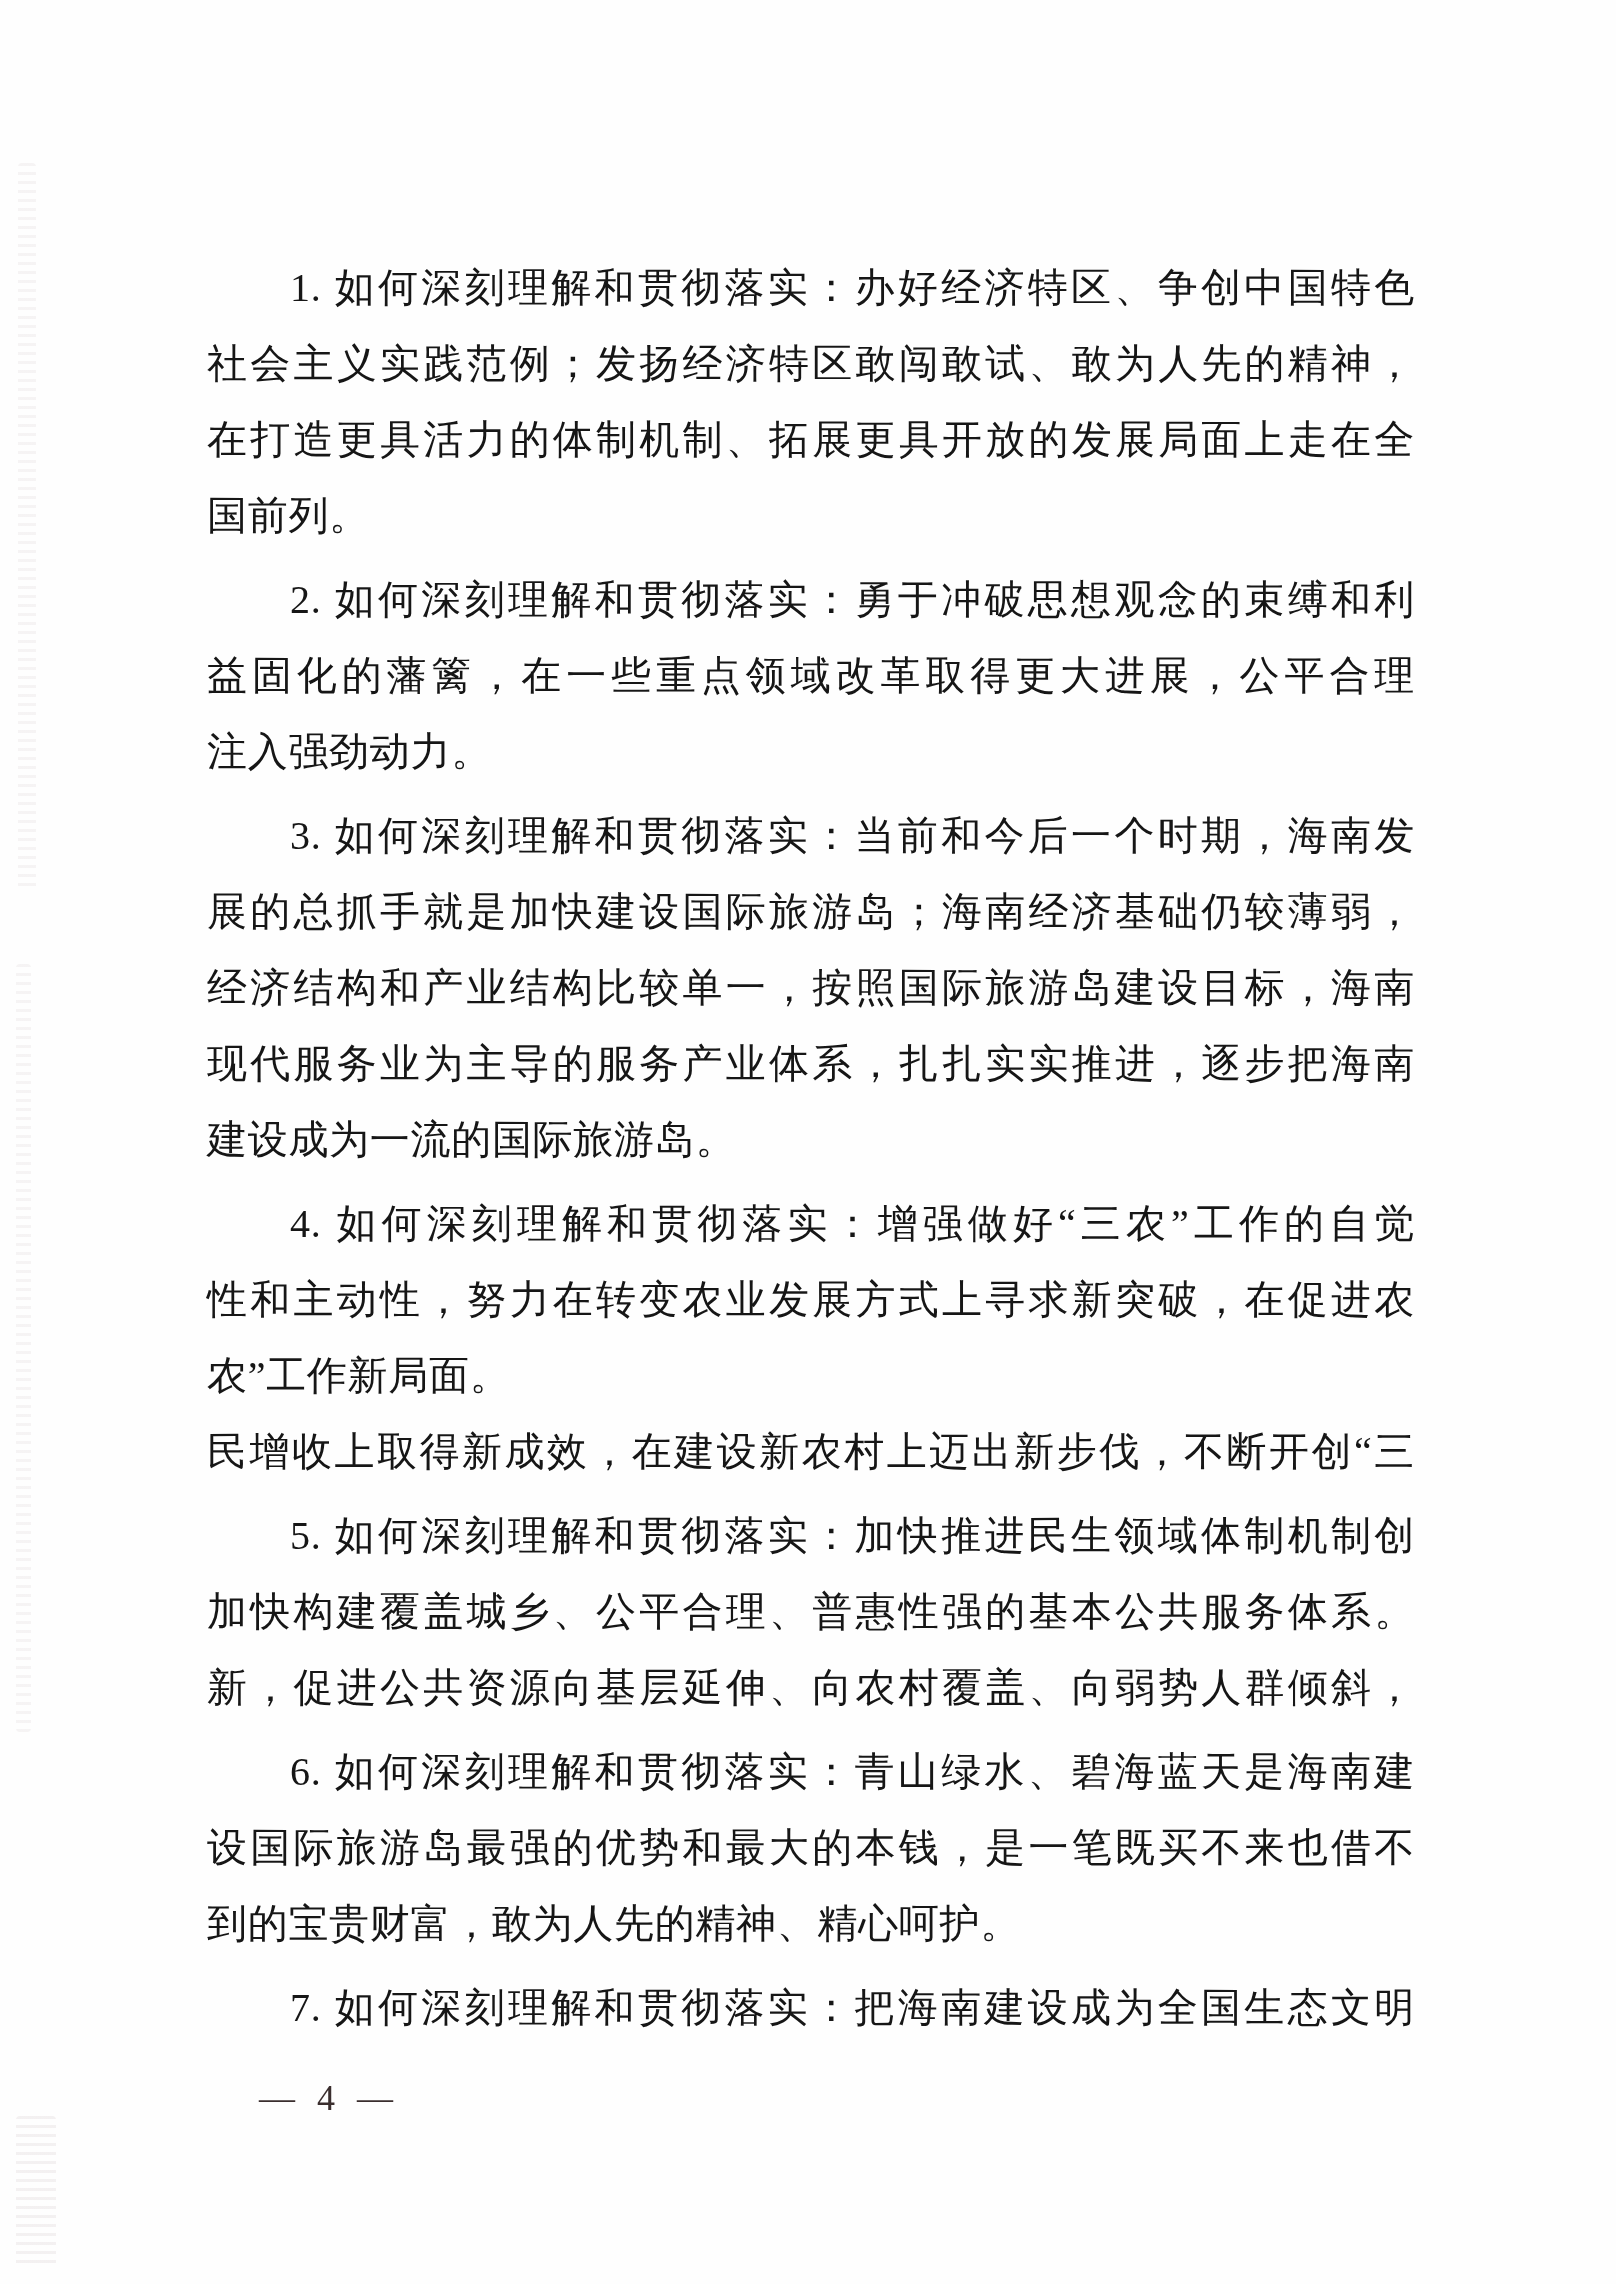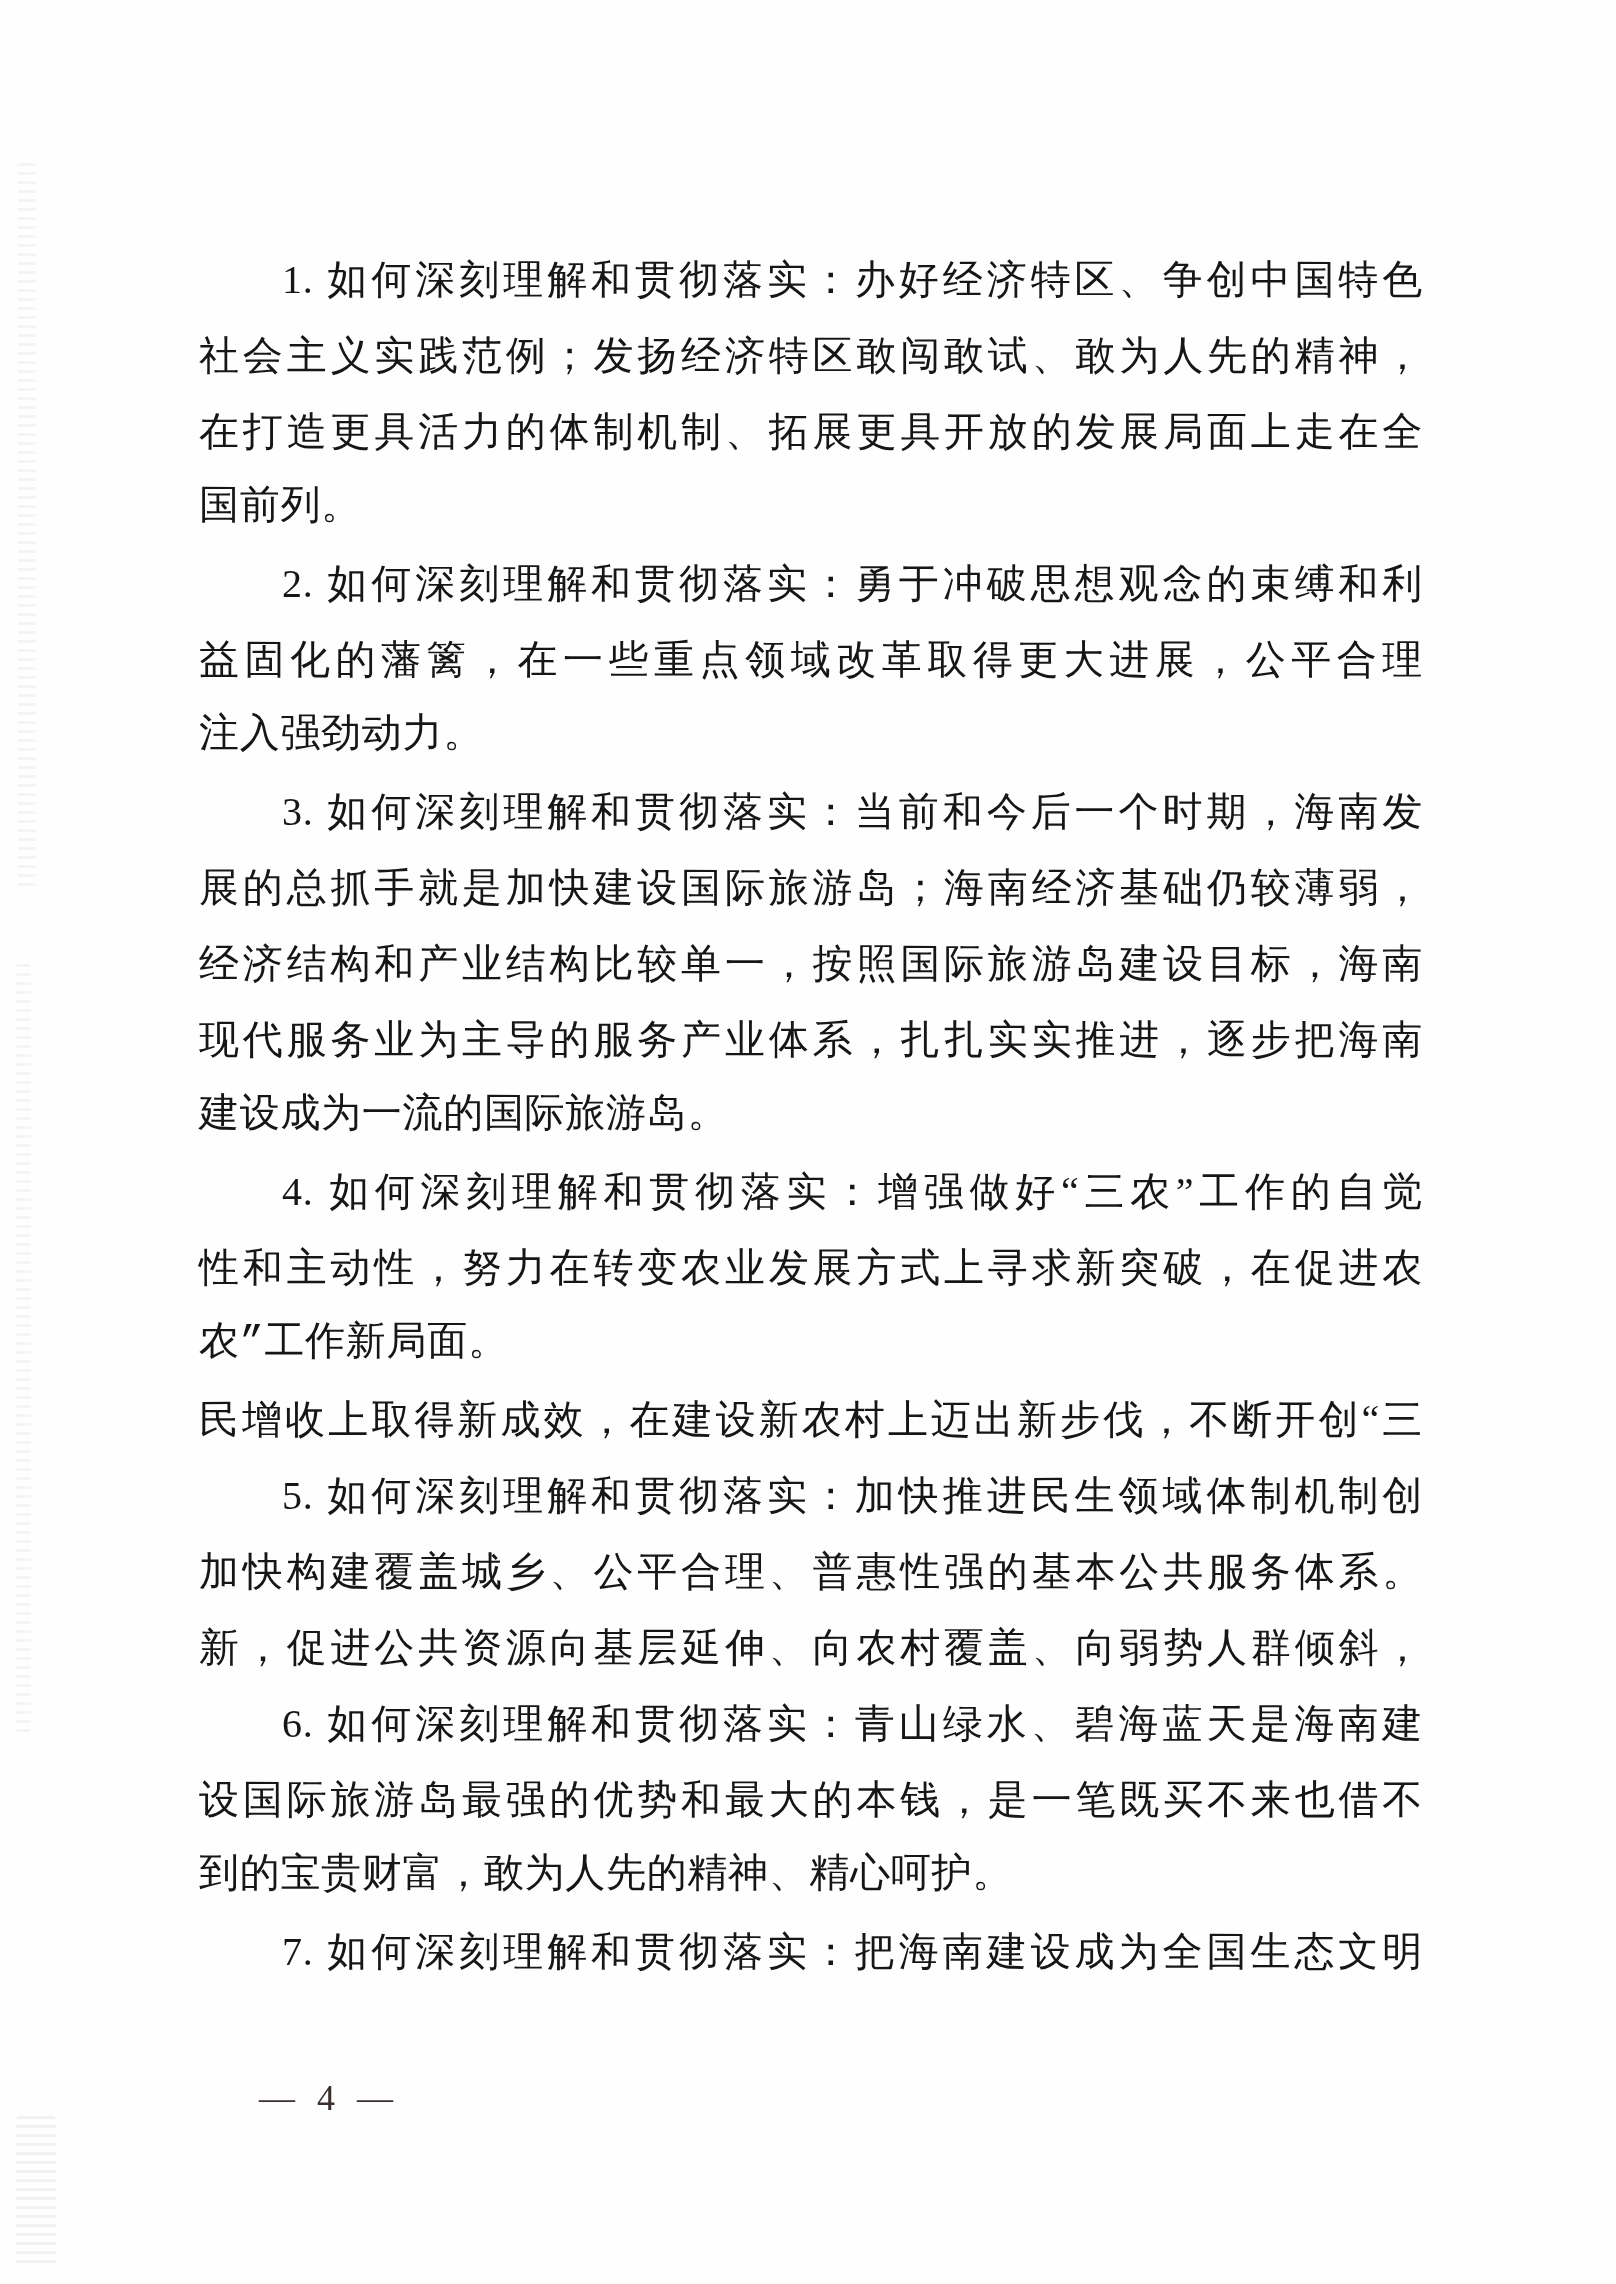--- a/index.html
+++ b/index.html
@@ -11,34 +11,33 @@
     overflow:hidden;
     font-family:"Liberation Serif","DejaVu Serif",serif;
     color:#161616;
   }
   .content{
     position:absolute;
     left:199px;
     top:242px;
     width:1224px;
   }
-  .para{margin:0;padding:0;}
+  .para{margin:8px;padding:0;}
   .line{
     font-size:40px;
     height:76px;
     line-height:76px;
     letter-spacing:0.7px;
     white-space:nowrap;
     text-align:justify;
     text-align-last:justify;
   }
   .line.short{
     text-align:center;
     text-align-last:left;
-    font-family:Liberation Mono, monospace;
   }
   .line.indent{
     text-indent:83px;
   }
   .footer{
     position:absolute;
     left:259px;
     top:2072px;
     font-size:36px;
     line-height:52px;

